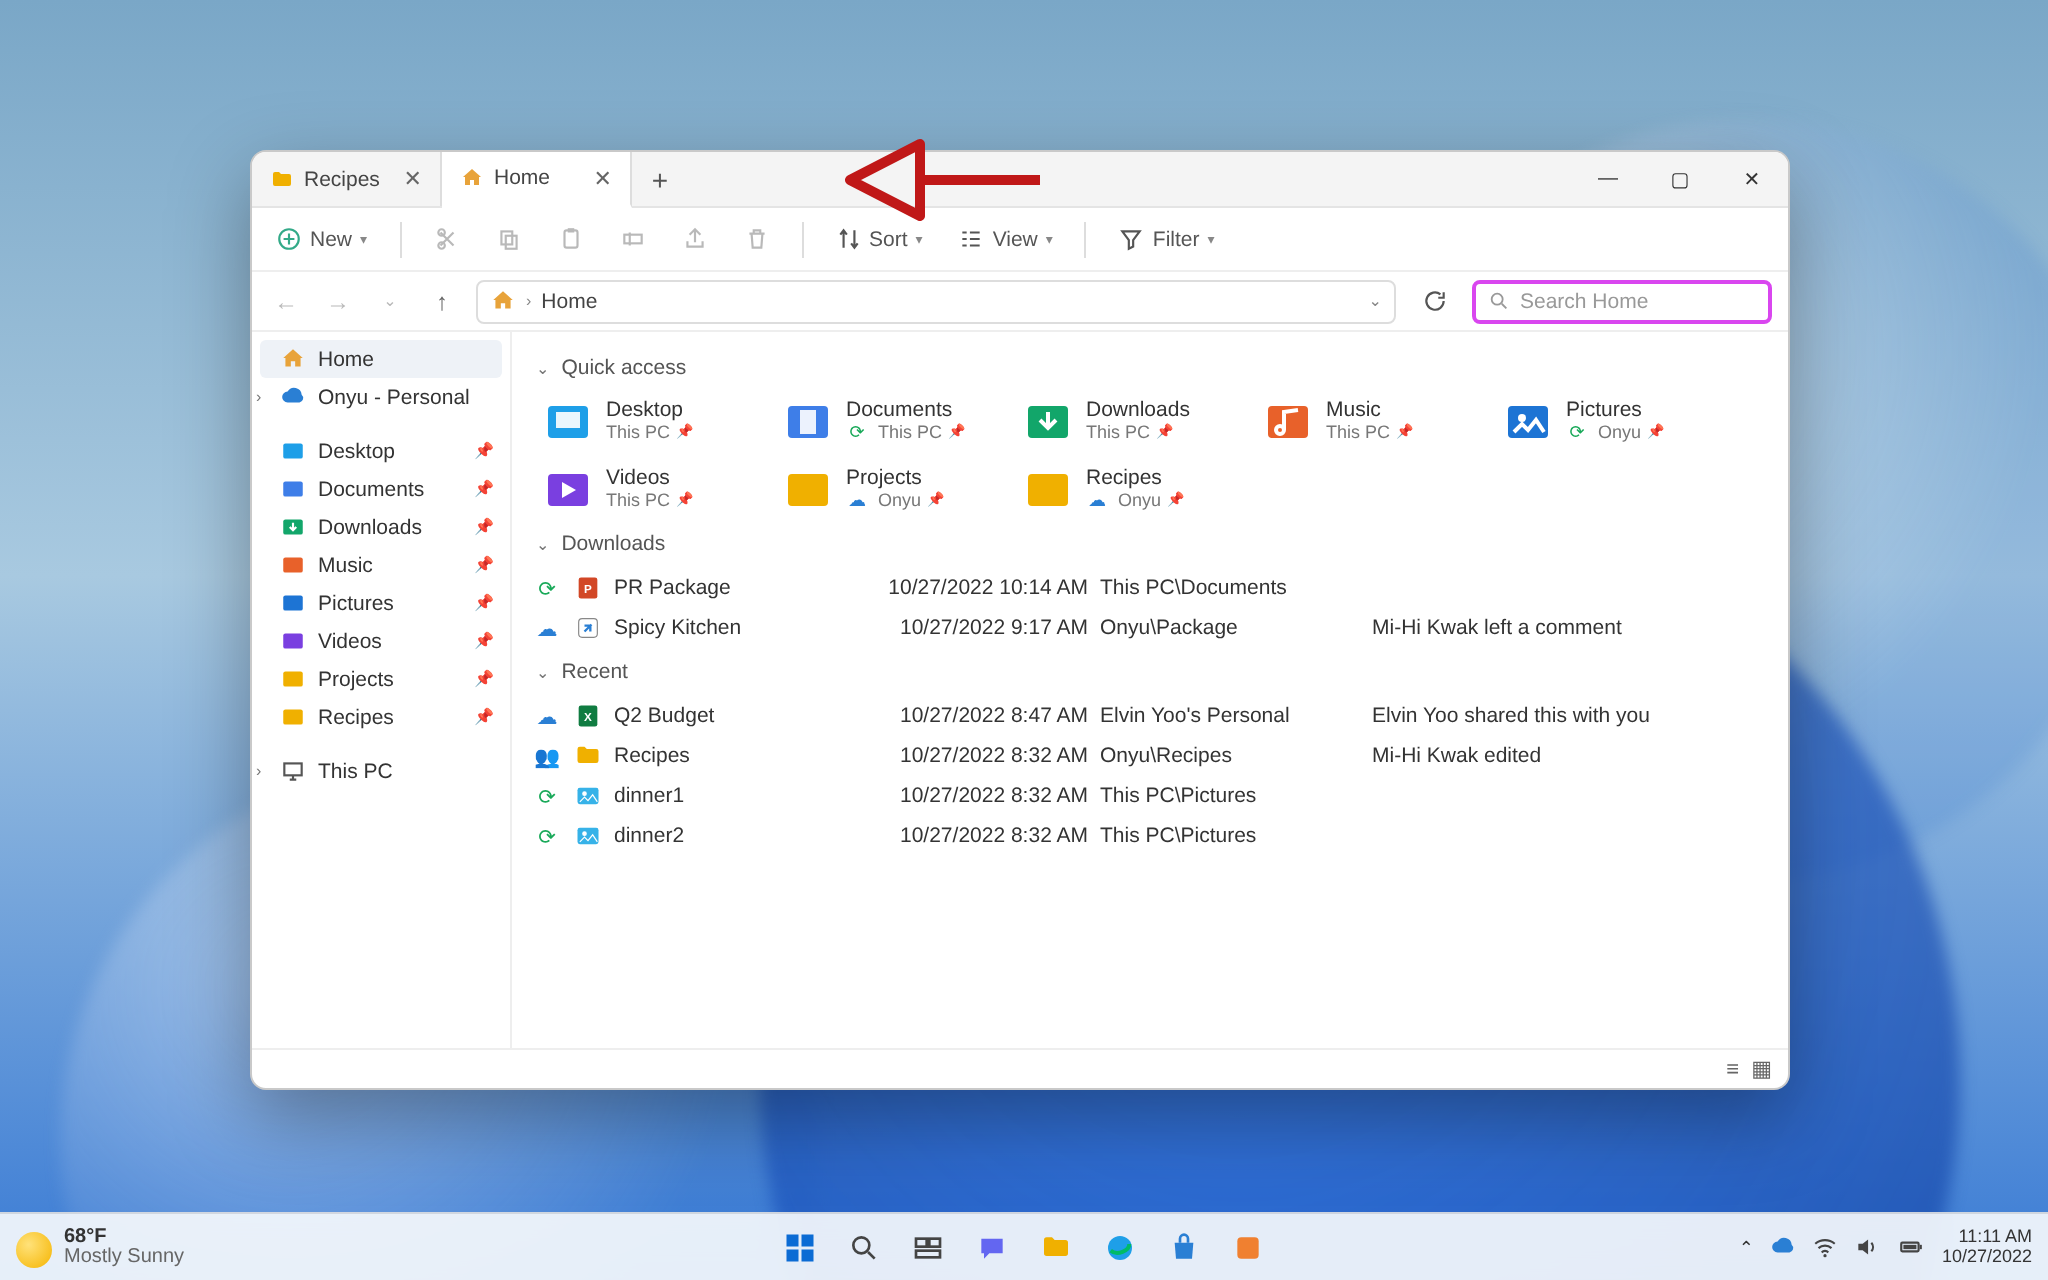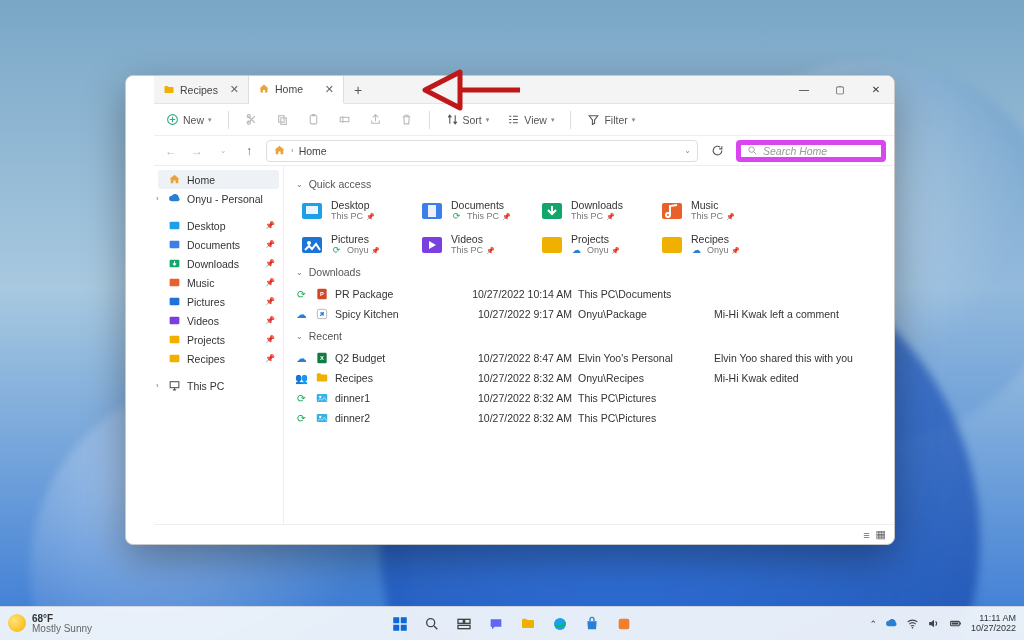--- a/index.html
+++ b/index.html
@@ -4,42 +4,42 @@
 <style>
   *{box-sizing:border-box;margin:0;padding:0;font-family:"Segoe UI",Arial,sans-serif;}
   body{width:1024px;height:640px;background:linear-gradient(180deg,#7aa7c7 0%,#a8c9e0 45%,#3a7bd5 100%);overflow:hidden;position:relative;}
   
   .bloom{position:absolute;width:380px;height:380px;border-radius:50%;background:radial-gradient(circle at 30% 30%,rgba(255,255,255,.35),rgba(30,100,200,.15) 60%);filter:blur(4px);}
   .bloom.b1{left:30px;bottom:-120px;}
   .bloom.b2{right:-40px;top:60px;}
   .bloom.b3{left:380px;bottom:-200px;width:600px;height:600px;background:radial-gradient(circle at 40% 30%,rgba(40,110,230,.7),rgba(10,50,140,.6));}
 
   
-  .window{position:absolute;left:125px;top:75px;width:770px;height:470px;background:#fff;border-radius:8px;box-shadow:0 14px 40px rgba(0,0,0,.35);display:flex;flex-direction:column;overflow:hidden;border:1px solid #c9c9c9;padding-left:28px;}
+  .window{position:absolute;left:125px;top:75px;width:770px;height:470px;background:#fff;border-radius:8px;box-shadow:0 14px 40px rgba(0,0,0,.35);display:flex;flex-direction:column;overflow:hidden;border:1px solid #c9c9c9;}
   .titlebar{height:28px;background:#f4f4f4;display:flex;align-items:stretch;border-bottom:1px solid #e4e4e4;}
   .tab{display:flex;align-items:center;gap:5px;padding:0 9px;font-size:10.5px;color:#444;border-right:1px solid #ddd;min-width:95px;position:relative;}
   .tab.active{background:#fff;border-bottom:2px solid #fff;margin-bottom:-1px;}
   .tab .ico{width:12px;height:12px;display:inline-flex;align-items:center;justify-content:center;}
   .tab .close{margin-left:auto;font-size:11px;color:#666;cursor:pointer;}
   .newtab{width:28px;display:flex;align-items:center;justify-content:center;color:#555;font-size:14px;}
   .winctl{margin-left:auto;display:flex;}
   .winbtn{width:36px;display:flex;align-items:center;justify-content:center;color:#333;font-size:10px;}
 
   .toolbar{height:32px;display:flex;align-items:center;gap:10px;padding:0 8px;border-bottom:1px solid #eee;font-size:10.5px;color:#555;}
   .toolbar .sep{width:1px;height:18px;background:#ddd;margin:0 2px;}
   .tbtn{display:flex;align-items:center;gap:4px;padding:2px 4px;border-radius:4px;}
   .tbtn svg,.tbtn .g{width:13px;height:13px;}
   .grey{opacity:.45;}
 
   .navbar{height:30px;display:flex;align-items:center;gap:8px;padding:0 8px;border-bottom:1px solid #eee;}
   .navarrow{width:18px;text-align:center;color:#666;font-size:12px;}
   .address{flex:1 1 auto;height:22px;border:1px solid #ddd;border-radius:4px;display:flex;align-items:center;padding:0 6px;font-size:10.5px;color:#444;gap:5px;}
   .address .chev{color:#888;font-size:8px;}
   .refresh{width:22px;height:22px;display:flex;align-items:center;justify-content:center;color:#555;}
-  .search{width:150px;height:22px;border:5px solid #d946ef;border-radius:4px;display:flex;align-items:center;padding:0 6px;color:#999;font-size:10.5px;gap:5px;font-style:italic;}
+  .search{width:150px;height:22px;border:2px solid #d946ef;border-radius:4px;display:flex;align-items:center;padding:0 6px;color:#999;font-size:10.5px;gap:5px;}
 
   .body{flex:1;display:flex;min-height:0;}
   .sidebar{width:130px;border-right:1px solid #eee;padding:4px 0;font-size:10.5px;color:#333;overflow:hidden;}
   .sgroup{margin-bottom:8px;}
   .sitem{display:flex;align-items:center;gap:6px;padding:3px 8px 3px 14px;position:relative;}
   .sitem.sel{background:#eef2f7;border-radius:3px;margin:0 4px;padding-left:10px;}
   .sitem .caret{position:absolute;left:2px;font-size:8px;color:#777;}
   .sitem .pin{margin-left:auto;font-size:8px;color:#aaa;}
   .sico{width:13px;height:13px;display:inline-flex;align-items:center;justify-content:center;}
 
@@ -59,21 +59,21 @@
   .row .c2{width:110px;text-align:right;}
   .row .c3{width:130px;}
   .row .c4{flex:1;}
   .fico{width:14px;height:14px;display:inline-flex;align-items:center;justify-content:center;}
   .cloud{width:11px;height:11px;display:inline-flex;align-items:center;justify-content:center;margin-right:2px;}
 
   .statusbar{height:20px;border-top:1px solid #eee;display:flex;align-items:center;justify-content:flex-end;gap:6px;padding:0 8px;color:#666;font-size:11px;}
 
   
   .taskbar{position:absolute;left:0;right:0;bottom:0;height:34px;background:rgba(245,248,252,.92);backdrop-filter:blur(6px);display:flex;align-items:center;padding:0 8px;border-top:1px solid rgba(0,0,0,.1);}
-  .weather{display:flex;align-items:flex-start;gap:6px;font-size:10px;color:#333;line-height:1;}
+  .weather{display:flex;align-items:flex-end;gap:6px;font-size:10px;color:#333;line-height:1;}
   .weather .wico{width:18px;height:18px;border-radius:50%;background:radial-gradient(circle at 35% 35%,#ffe27a,#f5b400);}
   .tcenter{position:absolute;left:50%;transform:translateX(-50%);display:flex;gap:6px;}
   .ticon{width:26px;height:26px;border-radius:4px;display:flex;align-items:center;justify-content:center;}
   .tray{margin-left:auto;display:flex;align-items:center;gap:8px;font-size:9px;color:#333;}
   .clock{text-align:right;line-height:1.05;}
 
   
   .arrow{position:absolute;left:415px;top:60px;pointer-events:none;}
 
   

